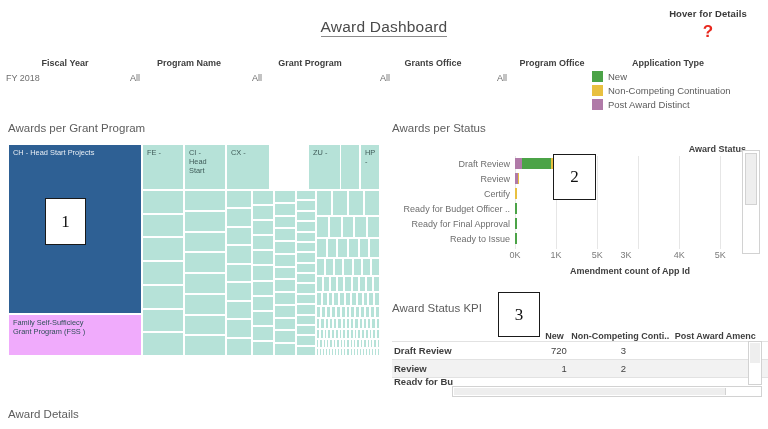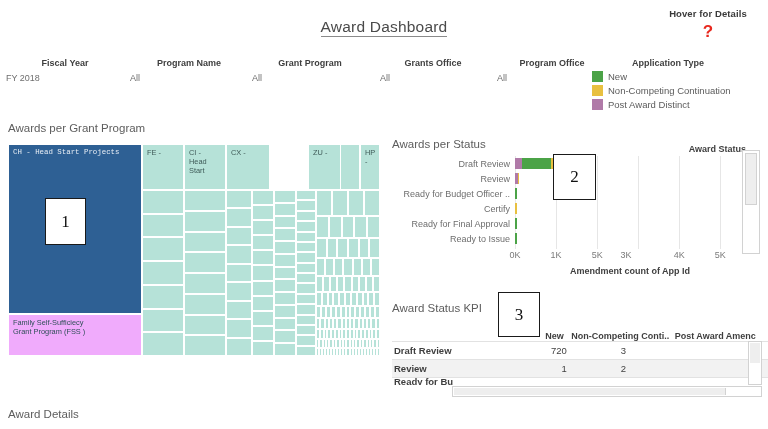--- a/index.html
+++ b/index.html
@@ -53,21 +53,21 @@
   
   .legend{position:absolute;left:592px;top:58px;width:176px;height:62px;overflow:hidden;}
   .legend-title{font-size:9px;font-weight:bold;color:#3f3f3f;text-align:center;width:152px;}
   .legend-item{display:flex;align-items:center;margin-top:3px;}
   .legend-swatch{width:11px;height:11px;margin-right:5px;flex:0 0 auto;}
   .legend-label{font-size:9.5px;color:#5c5c5c;white-space:nowrap;}
 
   
   .cap{position:absolute;font-size:11.5px;color:#5d5d5d;}
   .cap-treemap{left:8px;top:122px;}
-  .cap-status{left:392px;top:122px;margin-top:16px;}
+  .cap-status{left:392px;top:122px;}
   .cap-kpi{left:392px;top:302px;}
   .cap-details{left:8px;top:408px;}
 
   
   .treemap{position:absolute;left:8px;top:144px;width:372px;height:212px;background:#ffffff;}
   .tm-tile{position:absolute;box-sizing:border-box;border:1px solid #ffffff;overflow:hidden;}
   .tm-label{
     font-size:7.4px;line-height:9px;padding:3px 3px 0 4px;display:block;
     white-space:pre-line;
   }
@@ -203,21 +203,21 @@
         </div>
       </div>
   </div>
 
   <div class="cap cap-treemap">Awards per Grant Program</div>
   <div class="cap cap-status">Awards per Status</div>
   <div class="cap cap-kpi">Award Status KPI</div>
   <div class="cap cap-details">Award Details</div>
 
   <div class="treemap" id="treemap">
-      <div class="tm-tile tm-dark" style="left: 0px; top: 0px; width: 134px; height: 170px; font-family: Liberation Mono, monospace;">
+      <div class="tm-tile tm-dark" style="left: 0px; top: 0px; width: 134px; height: 170px;">
         <span class="tm-label">CH - Head Start Projects</span>
       </div>
       <div class="tm-tile tm-teal" style="left: 0px; top: 170px; width: 134px; height: 42px;">
         <span class="tm-label">Family Self-Sufficiecy
 Grant Program (FSS )</span>
       </div>
       <div class="tm-tile tm-mint" style="left: 176px; top: 0px; width: 42px; height: 46px;">
         <span class="tm-label">CI -
 Head
 Start</span>
@@ -453,32 +453,32 @@
         <div class="bc-row">
           <div class="bc-rowlabel">Review</div>
           <div class="bc-track">
             <div class="bc-bar">
               <div class="bc-seg" style="width: 2.875px; background: rgb(176, 122, 168);"></div>
               <div class="bc-seg" style="width: 1.5px; background: rgb(232, 192, 64);"></div>
             </div>
           </div>
         </div>
         <div class="bc-row">
+          <div class="bc-rowlabel">Certify</div>
+          <div class="bc-track">
+            <div class="bc-bar">
+              <div class="bc-seg" style="width: 1.5px; background: rgb(232, 192, 64);"></div>
+            </div>
+          </div>
+        </div>
+        <div class="bc-row">
           <div class="bc-rowlabel">Ready for Budget Officer ..</div>
           <div class="bc-track">
             <div class="bc-bar">
               <div class="bc-seg" style="width: 1.5px; background: rgb(75, 163, 71);"></div>
-            </div>
-          </div>
-        </div>
-        <div class="bc-row">
-          <div class="bc-rowlabel">Certify</div>
-          <div class="bc-track">
-            <div class="bc-bar">
-              <div class="bc-seg" style="width: 1.5px; background: rgb(232, 192, 64);"></div>
             </div>
           </div>
         </div>
         <div class="bc-row">
           <div class="bc-rowlabel">Ready for Final Approval</div>
           <div class="bc-track">
             <div class="bc-bar">
               <div class="bc-seg" style="width: 1.5px; background: rgb(75, 163, 71);"></div>
             </div>
           </div>

